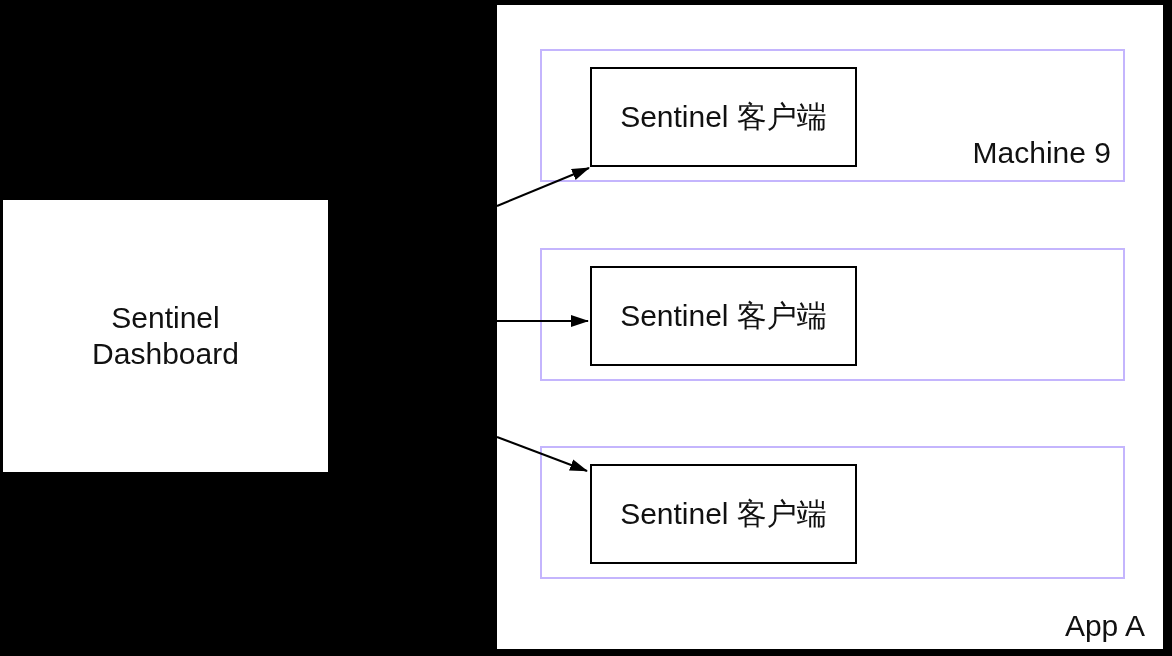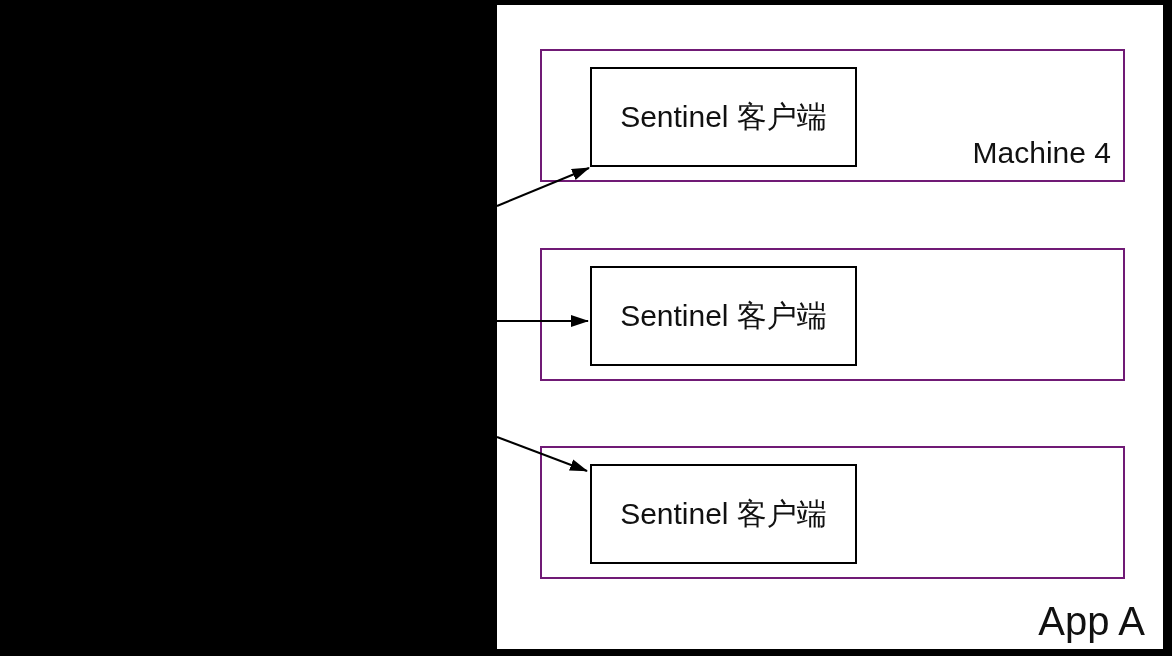--- a/index.html
+++ b/index.html
@@ -41,33 +41,33 @@
     left: 497px;
     top: 5px;
     width: 666px;
     height: 644px;
     background: #ffffff;
   }
   .app-label {
     position: absolute;
     right: 18px;
     bottom: 8px;
-    font-size: 40px;
+    font-size: 30px;
     line-height: 1;
     color: #111111;
     margin-left: 32px;
   }
   
   .machine {
     position: absolute;
     left: 43px;
     width: 585px;
     height: 133px;
     background: #ffffff;
-    border: 2px solid #701a75;
+    border: 2px solid #c4b5fd;
     box-sizing: border-box;
   }
   .machine-1 { top: 44px; }
   .machine-2 { top: 243px; }
   .machine-3 { top: 441px; }
   .machine-label {
     position: absolute;
     right: 12px;
     bottom: 12px;
     font-size: 30px;
@@ -102,28 +102,31 @@
     width: 1172px;
     height: 656px;
     pointer-events: none;
   }
 </style>
 </head>
 <body>
 
 <div class="canvas">
 
+  <div class="dashboard-box">
+    <div class="dashboard-label">Sentinel Dashboard</div>
+  </div>
 
   <div class="app-panel">
 
     <div class="machine machine-1">
       <div class="client-box">
         <span class="client-label">Sentinel 客户端</span>
       </div>
-      <div class="machine-label">Machine 4</div>
+      <div class="machine-label">Machine 9</div>
     </div>
 
     <div class="machine machine-2">
       <div class="client-box">
         <span class="client-label">Sentinel 客户端</span>
       </div>
     </div>
 
     <div class="machine machine-3">
       <div class="client-box">

